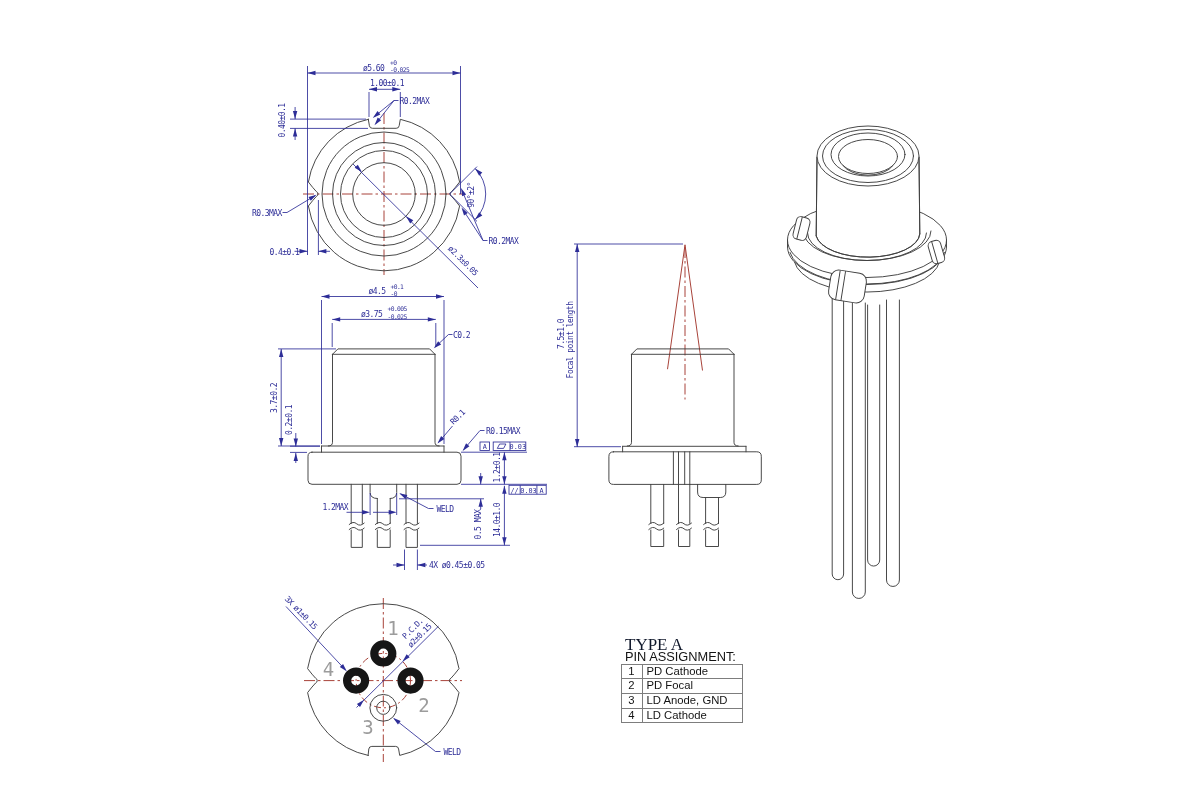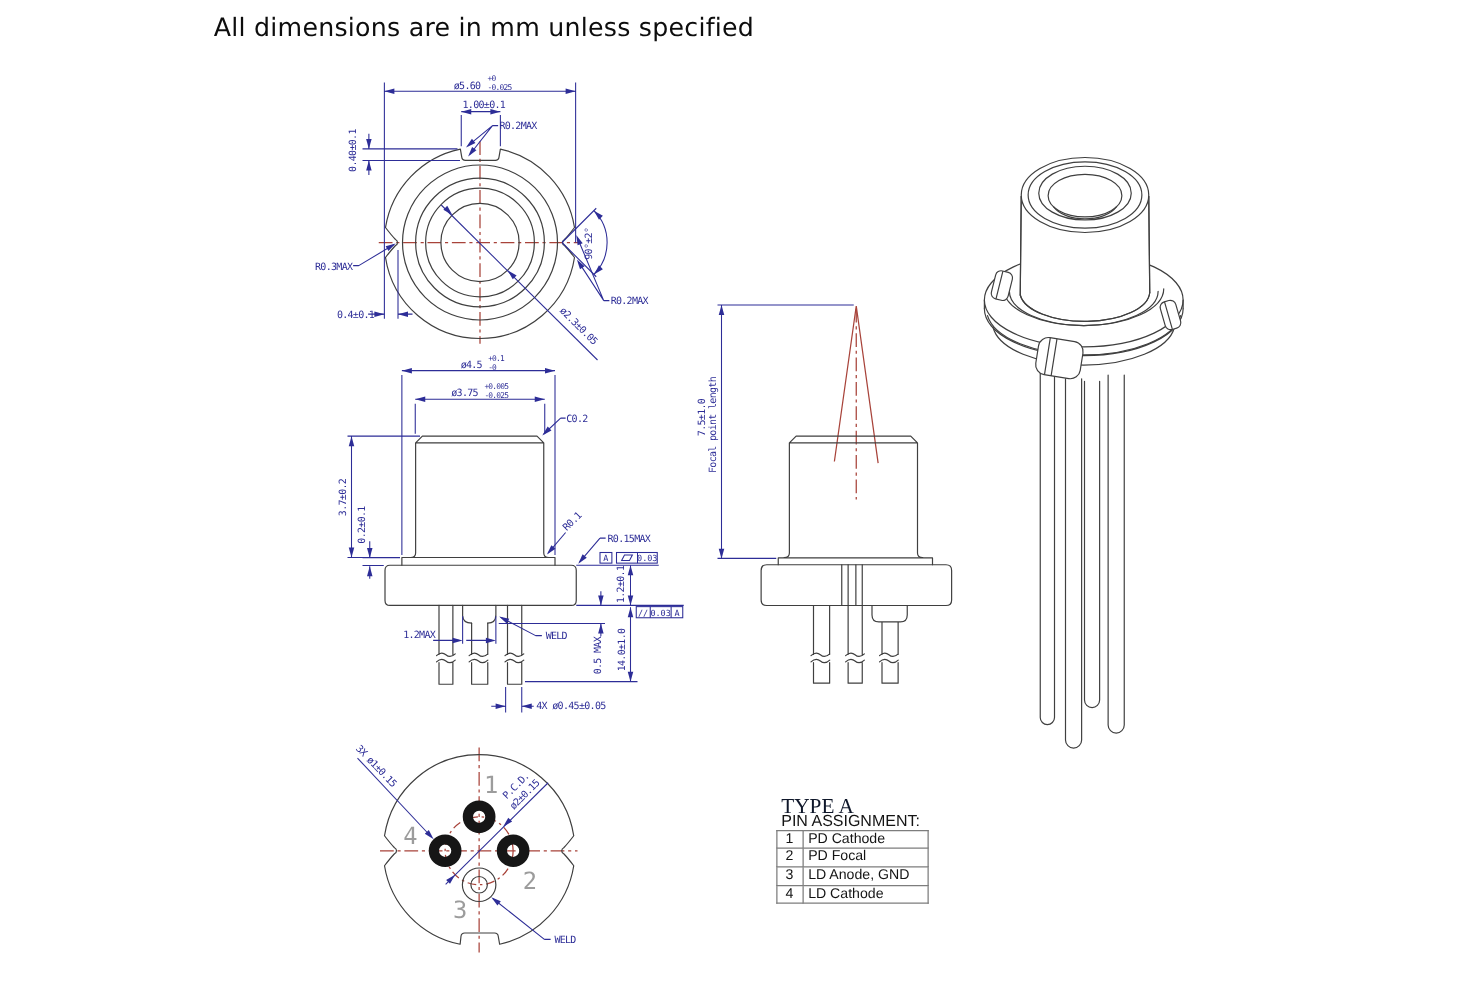--- a/index.html
+++ b/index.html
@@ -29,21 +29,20 @@
   #pintable{position:absolute;left:620.5px;top:663.5px;width:122px;border-collapse:collapse;
             font-family:"Liberation Sans",sans-serif;font-size:11.3px;color:#141414;}
   #pintable td{border:1px solid var(--table-border);height:13.7px;padding:0;line-height:13.7px;}
   #pintable td.num{width:20px;text-align:center;}
   #pintable td.fn{padding-left:4px;}
 </style>
 </head>
 <body>
 
 <div id="stage">
-  <div id="title">All dimensions are in mm unless specified</div>
 
   <svg width="1186" height="806" viewBox="0 0 1186 806">
     <defs>
       <path id="ah" d="M0,0 L-8,2.2 L-8,-2.2 Z"></path>
     </defs>
 
     <g>
 
       <path class="cl" d="M303,194 H465"></path>
       <path class="cl" d="M384,113 V275"></path>

